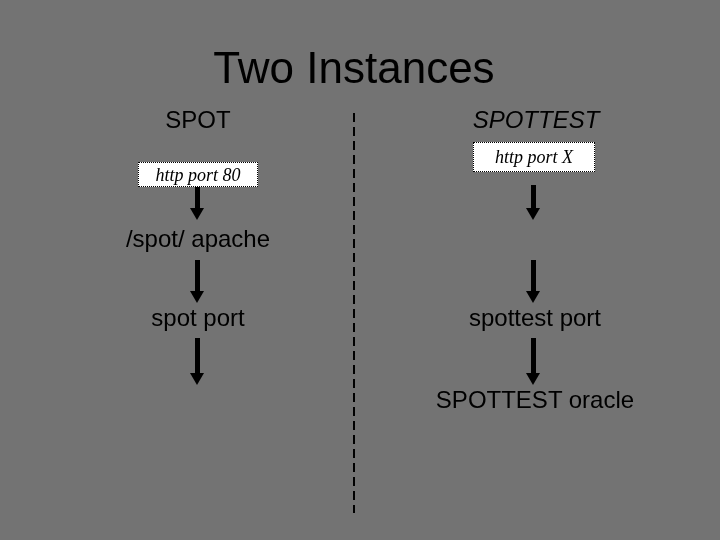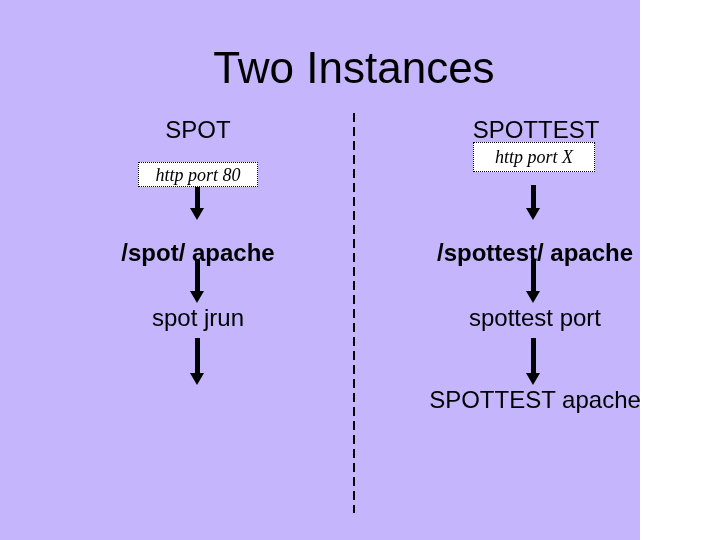--- a/index.html
+++ b/index.html
@@ -5,50 +5,50 @@
   html, body {
     margin: 0;
     padding: 0;
     width: 720px;
     height: 540px;
     background: #ffffff;
     overflow: hidden;
   }
   .slide {
     position: relative;
-    width: 640px;
+    width: 720px;
     height: 540px;
-    background: #c4b5fd;
+    background: #737373;
     font-family: "Liberation Sans", sans-serif;
     color: #000000;
   }
   .title {
     position: absolute;
     top: 44px;
     left: -6px;
     width: 720px;
     text-align: center;
     font-size: 44px;
     line-height: 1.1;
     font-weight: 400;
     color: #000000;
     white-space: nowrap;
   }
   .col-header {
     position: absolute;
-    top: 117px;
+    top: 107px;
     width: 240px;
     text-align: center;
     font-size: 24px;
     line-height: 1.1;
     color: #000000;
     white-space: nowrap;
   }
   .col-header.left  { left: 78px; }
-  .col-header.right { left: 416px; }
+  .col-header.right { left: 416px; font-style: italic; }
 
   .port-box {
     position: absolute;
     border: 1px dotted #000000;
     background: #ffffff;
     display: flex;
     align-items: center;
     justify-content: center;
     box-sizing: border-box;
     text-align: center;
@@ -68,21 +68,21 @@
     position: absolute;
     width: 300px;
     text-align: center;
     font-size: 24px;
     line-height: 1.1;
     color: #000000;
     white-space: nowrap;
   }
   .tier.left  { left: 48px; }
   .tier.right { left: 385px; }
-  .row-apache { top: 240px; font-weight: bold; }
+  .row-apache { top: 226px; }
   .row-jrun   { top: 305px; }
   .row-oracle { top: 387px; }
 
   .arrow {
     position: absolute;
     width: 14px;
     display: flex;
     flex-direction: column;
     align-items: center;
   }
@@ -138,48 +138,47 @@
     <div class="head"></div>
   </div>
 
   <div class="tier left row-apache">/spot/ apache</div>
 
   <div class="arrow lcol a2">
     <div class="shaft"></div>
     <div class="head"></div>
   </div>
 
-  <div class="tier left row-jrun">spot jrun</div>
+  <div class="tier left row-jrun">spot port</div>
 
   <div class="arrow lcol a3">
     <div class="shaft"></div>
     <div class="head"></div>
   </div>
 
 
   <div class="col-header right">SPOTTEST</div>
 
   <div class="port-box right">
     <span class="port-text">http port X</span>
   </div>
 
   <div class="arrow rcol a1r">
     <div class="shaft"></div>
     <div class="head"></div>
   </div>
 
-  <div class="tier right row-apache">/spottest/ apache</div>
 
   <div class="arrow rcol a2">
     <div class="shaft"></div>
     <div class="head"></div>
   </div>
 
   <div class="tier right row-jrun">spottest port</div>
 
   <div class="arrow rcol a3">
     <div class="shaft"></div>
     <div class="head"></div>
   </div>
 
-  <div class="tier right row-oracle">SPOTTEST apache</div>
+  <div class="tier right row-oracle">SPOTTEST oracle</div>
 
 </div>
 
 </body></html>

